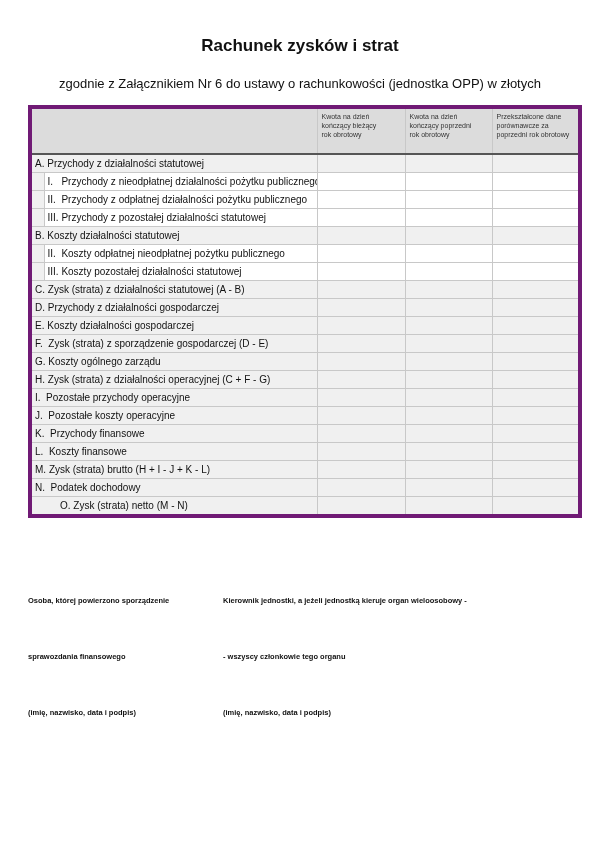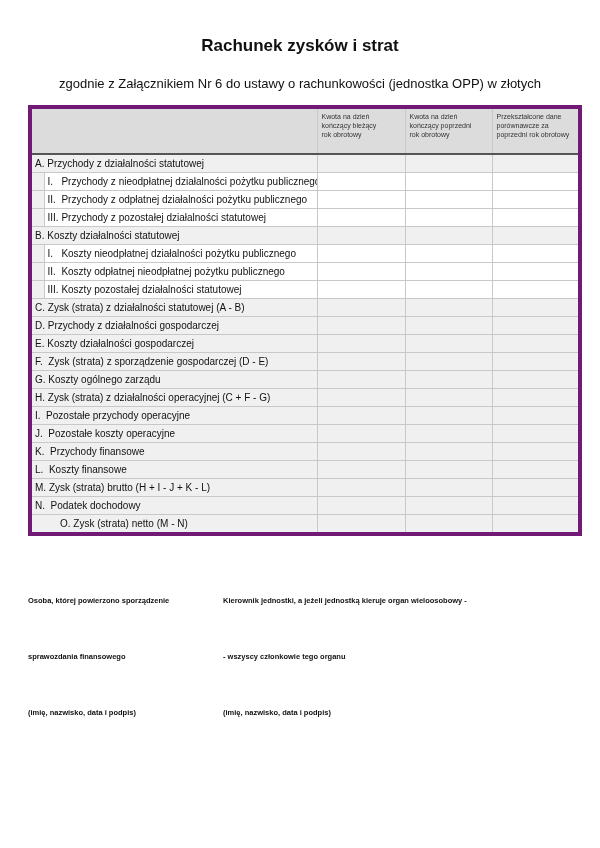--- a/index.html
+++ b/index.html
@@ -73,27 +73,20 @@
       </tr>
       <tr class="sub">
         <td class="indent"></td>
         <td class="lbl" style="white-space: pre;">III. Przychody z pozostałej działalności statutowej</td>
         <td></td>
         <td></td>
         <td></td>
       </tr>
       <tr class="main">
         <td class="lbl" colspan="2" style="white-space: pre;">B. Koszty działalności statutowej</td>
-        <td></td>
-        <td></td>
-        <td></td>
-      </tr>
-      <tr class="sub">
-        <td class="indent"></td>
-        <td class="lbl" style="white-space: pre;">I.   Koszty nieodpłatnej działalności pożytku publicznego</td>
         <td></td>
         <td></td>
         <td></td>
       </tr>
       <tr class="sub">
         <td class="indent"></td>
         <td class="lbl" style="white-space: pre;">II.  Koszty odpłatnej nieodpłatnej pożytku publicznego</td>
         <td></td>
         <td></td>
         <td></td>

